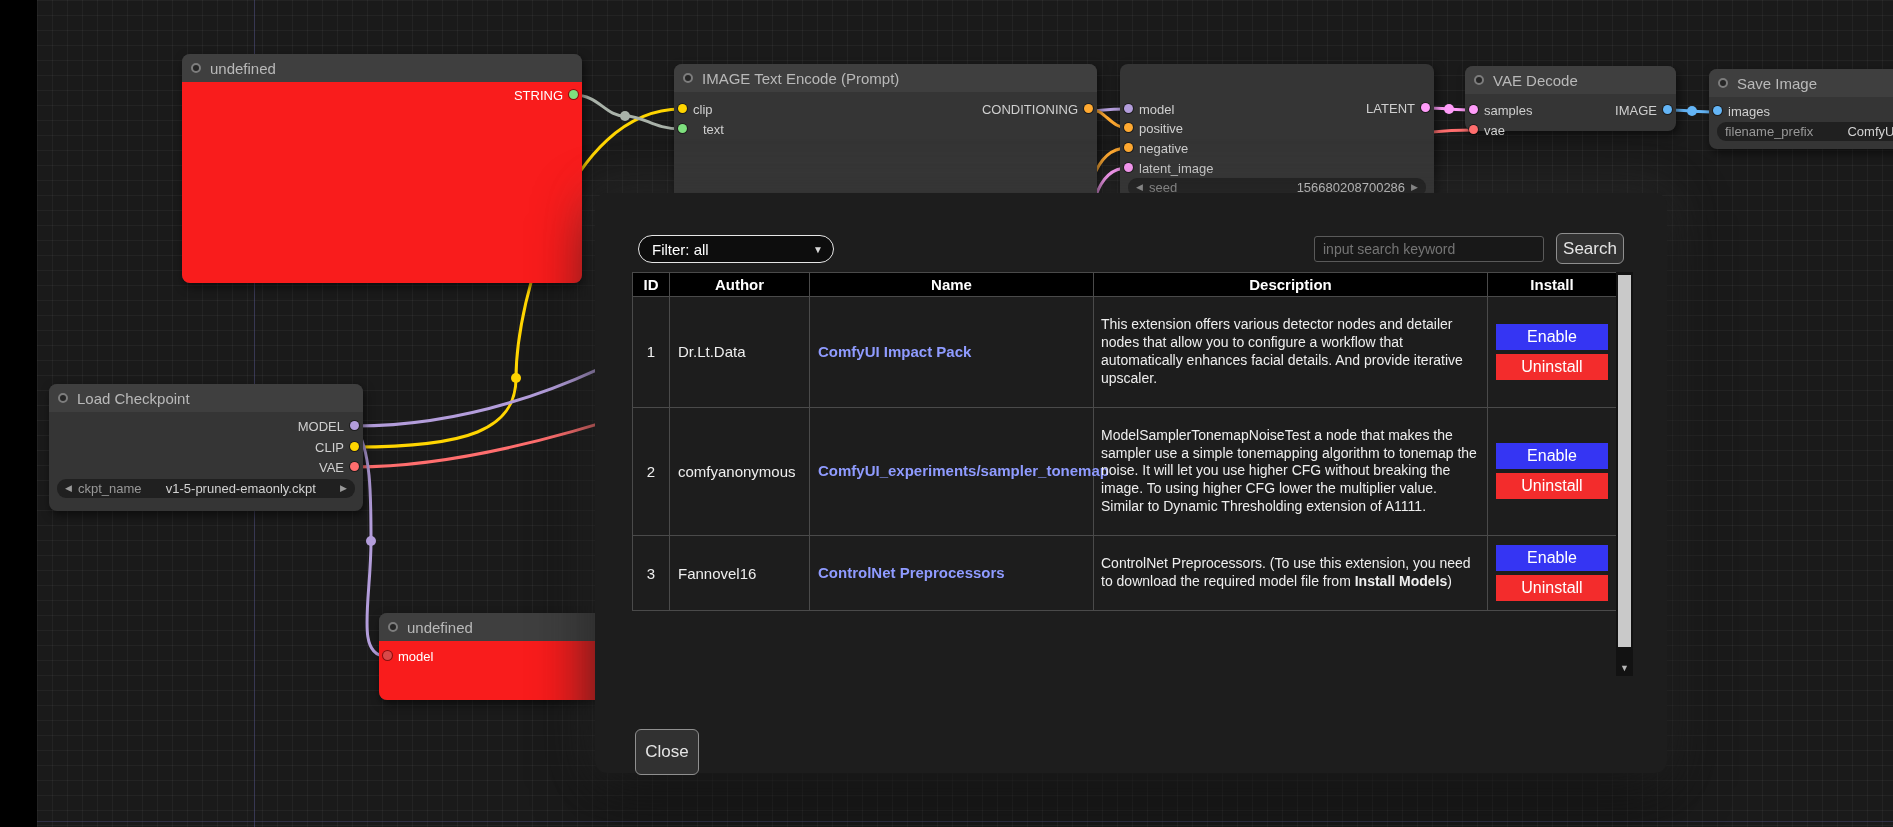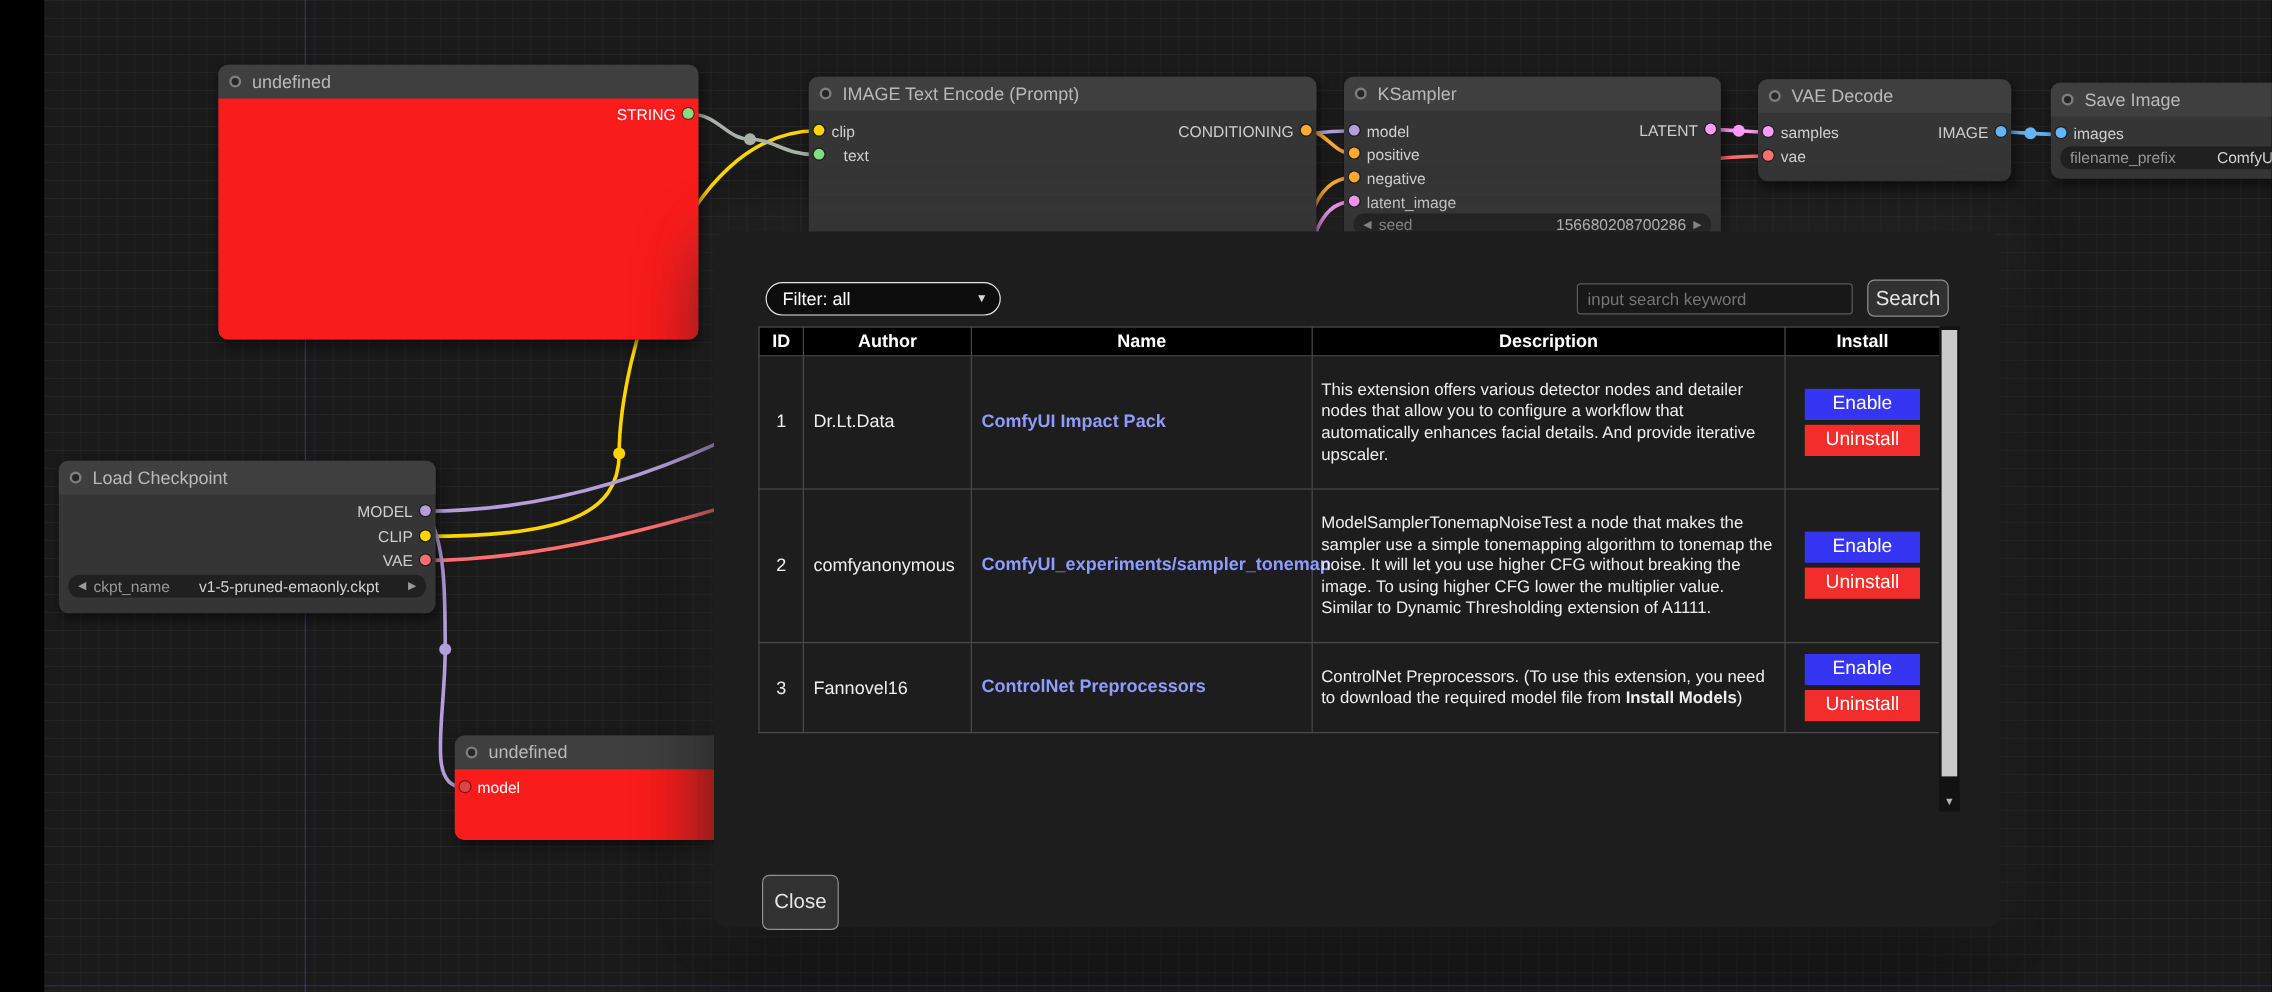--- a/index.html
+++ b/index.html
@@ -67,21 +67,21 @@
         border:1px solid #4a4a4a;height:21px;padding:1px 4px;}
   .ext-table td{border:1px solid #4a4a4a;color:#eee;vertical-align:middle;}
   .col-id{width:37px;} .col-author{width:140px;} .col-name{width:284px;}
   .col-desc{width:394px;} .col-install{width:129px;}
   .c-id{text-align:center;font-size:15px;}
   .c-author{font-size:15px;padding:0 8px;}
   .c-name{padding:0 8px;}
   .c-name a{color:var(--link_name,#8f9bff);font-weight:bold;font-size:15px;text-decoration:none;}
   .c-desc{font-size:14px;line-height:1.28;padding:19px 7px;color:#f3f3f3;}
   .c-install{text-align:center;padding:3px 0;}
-  .ext-btn{display:block;width:96px;height:26px;margin:4px auto;border:none;border-radius:0;
+  .ext-btn{display:block;width:112px;height:26px;margin:4px auto;border:none;border-radius:0;
         color:#fff;font-size:16px;font-family:inherit;cursor:pointer;}
   .btn-enable{background:var(--enable_button,#3535f3);}
   .btn-uninstall{background:var(--uninstall_button,#f32c2c);}
 
   .vscroll{position:absolute;right:0;top:0;width:17px;height:404px;background:#121212;}
   .sb-thumb{position:absolute;left:2px;right:2px;top:3px;height:372px;background:#c9c9c9;}
   .sb-btn{position:absolute;left:0;right:0;bottom:0;height:16px;display:flex;
         align-items:center;justify-content:center;font-size:9px;color:#b5b5b5;background:#121212;}
 </style>
 </head>
@@ -134,24 +134,20 @@
       <span class="sdot" style="background:var(--slot_string)"></span>
       <span>text</span>
     </div>
     <div class="slot out" style="top:35px;">
       <span>CONDITIONING</span>
       <span class="sdot" style="background:var(--slot_conditioning)"></span>
     </div>
   </div>
 
   <div class="node" style="left:1083px;top:64px;width:314px;height:140px;">
-    <div class="node-header">
-      <span class="ndot"></span>
-      <span>KSampler</span>
-    </div>
     <div class="slot in" style="top:35px;">
       <span class="sdot" style="background:var(--slot_model)"></span>
       <span>model</span>
     </div>
     <div class="slot in" style="top:54px;">
       <span class="sdot" style="background:var(--slot_conditioning)"></span>
       <span>positive</span>
     </div>
     <div class="slot in" style="top:74px;">
       <span class="sdot" style="background:var(--slot_conditioning)"></span>
@@ -166,21 +162,21 @@
       <span class="sdot" style="background:var(--slot_latent)"></span>
     </div>
     <div class="widget" style="top:114px;">
       <span class="arr">◀</span>
       <span class="wlabel">seed</span>
       <span class="wvalue">156680208700286</span>
       <span class="arr">▶</span>
     </div>
   </div>
 
-  <div class="node" style="left:1428px;top:66px;width:211px;height:85px;">
+  <div class="node" style="left:1428px;top:66px;width:211px;height:65px;">
     <div class="node-header">
       <span class="ndot"></span>
       <span>VAE Decode</span>
     </div>
     <div class="slot in" style="top:34px;">
       <span class="sdot" style="background:var(--slot_latent)"></span>
       <span>samples</span>
     </div>
     <div class="slot in" style="top:54px;">
       <span class="sdot" style="background:var(--slot_vae)"></span>

